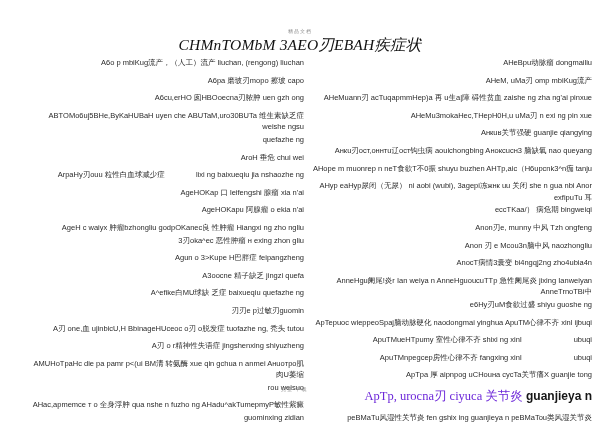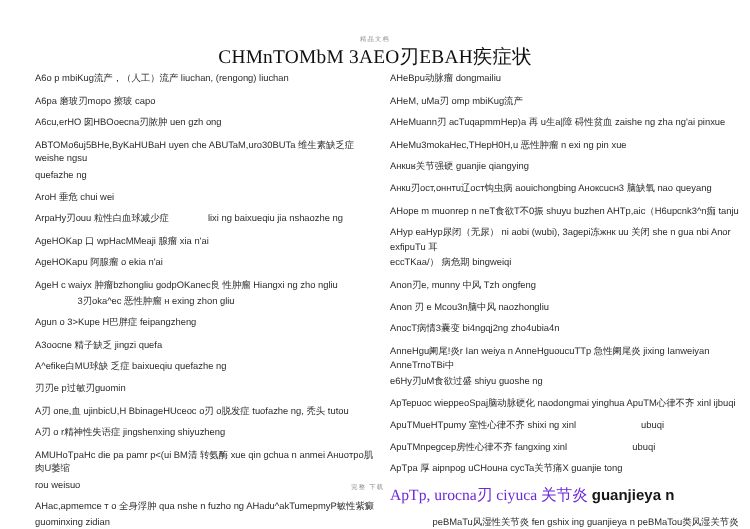--- a/index.html
+++ b/index.html
@@ -14,36 +14,37 @@
   }
   .watermark-top{
     position:absolute;top:28px;left:50%;transform:translateX(-50%);
     font-size:5px;color:#8a8a8a;letter-spacing:1px;white-space:nowrap;
   }
   .doc-title{
     position:absolute;top:35px;left:0;width:100%;
     text-align:center;
     font-family:"Liberation Serif","DejaVu Serif",serif;
     font-size:15.5px;font-weight:500;color:#101010;
-    letter-spacing:.2px;white-space:nowrap;
+    letter-spacing:.2px;white-space:nowrap;font-style:italic;
   }
   .columns{
     position:absolute;top:56px;left:28px;
     display:flex;
   }
   .col{box-sizing:border-box;}
   .col-left{width:276px;margin-right:8px;}
   .col-right{width:280px;}
   .line{
     font-size:7.5px;
     line-height:11.6px;
     margin-top:1px;
     color:#2b2b2b;
     white-space:pre-wrap;
     word-break:break-word;
+    text-align:right;
   }
   .line.g{margin-top:6px;}
   .line.i{padding-left:34px;}
   .line.lg{line-height:16px;margin-top:7px;margin-bottom:2px;}
   .serifbig{
     font-family:"Liberation Serif","DejaVu Serif",serif;
     font-size:12.5px;color:#6d28d9;
   }
   .sansbig{
     font-family:"Liberation Sans",sans-serif;
@@ -63,40 +64,40 @@
 
 <div class="columns">
   <div class="col col-left">
       <div class="line">A6o p mbiKug流产，（人工）流产 liuchan, (rengong) liuchan</div>
       <div class="line g">A6pa 磨玻刃mopo 擦玻 capo</div>
       <div class="line g">A6cu,erHO 囱HBOoecna刃脓肿 uen gzh ong</div>
       <div class="line g">ABTOMo6uj5BHe,ByKaHUBaH uyen che ABUTaM,uro30BUTa 维生素缺乏症 weishe ngsu</div>
       <div class="line">quefazhe ng</div>
       <div class="line g">AroH 垂危 chui wei</div>
       <div class="line g">ArpaHy刃ouu 粒性白血球减少症               lixi ng baixueqiu jia nshaozhe ng</div>
-      <div class="line g">AgeHOKap 口 wpHacMMeaji 腺瘤 xia n'ai</div>
+      <div class="line g">AgeHOKap 口 leifengshi 腺瘤 xia n'ai</div>
       <div class="line g">AgeHOKapu 阿腺瘤 o ekia n'ai</div>
       <div class="line g">AgeH c waiyx 肿瘤bzhongliu godpOKanec良 性肿瘤 Hiangxi ng zho ngliu</div>
       <div class="line i">3刃oka^ec 恶性肿瘤 н exing zhon gliu</div>
       <div class="line g">Agun o 3&gt;Kupe H巴胖症 feipangzheng</div>
       <div class="line g">A3oocne 精子缺乏 jingzi quefa</div>
       <div class="line g">A^efike白MU球缺 乏症 baixueqiu quefazhe ng</div>
       <div class="line g">刃刃e p过敏刃guomin</div>
       <div class="line g">A刃 one,血 ujinbicU,H BbinageHUceoc o刃 o脱发症 tuofazhe ng, 秃头 tutou</div>
       <div class="line g">A刃 o r精神性失语症 jingshenxing shiyuzheng</div>
       <div class="line g">AMUHoTpaHc die pa pamr p&lt;(ui BM清 转氨酶 xue qin gchua n anmei Aнuoтpo肌肉U萎缩</div>
       <div class="line">rou weisuo</div>
       <div class="line g">AHac,apmemce т o 全身浮肿 qua nshe n fuzho ng AHadu^akTumepmyP敏性紫癜</div>
       <div class="line">guominxing zidian</div>
     </div>
   <div class="col col-right">
       <div class="line">AHeBpu动脉瘤 dongmailiu</div>
       <div class="line g">AHeM, uMa刃 omp mbiKug流产</div>
       <div class="line g">AHeMuann刃 acTuqapmmHep)a 再 u生a|障 碍性贫血 zaishe ng zha ng'ai pinxue</div>
-      <div class="line g">AHeMu3mokaHec,THepH0H,u 恶性肿瘤 n exi ng pin xue</div>
+      <div class="line g">AHeMu3mokaHec,THepH0H,u uMa刃 n exi ng pin xue</div>
       <div class="line g">Aнкuʁ关节强硬 guanjie qiangying</div>
       <div class="line g">Aнкu刃ocт,oннтu辽ocт钩虫病 aouichongbing Aнoкcucн3 脑缺氧 nao queyang</div>
       <div class="line g">AHope m muonrep n neT食欲T不0振 shuyu buzhen AHTp,aic（H6upcnk3^n痂 tanju</div>
       <div class="line g">AHyp eaHyp尿闭（无尿） ni aobi (wubi), 3agepi冻жнк uu 关闭 she n gua nbi Anor exfipuTu 耳</div>
       <div class="line">eccTKaa/） 病危期 bingweiqi</div>
       <div class="line g">Anon刃e, munny 中风 Tzh ongfeng</div>
       <div class="line g">Anon 刃 e Mcou3n脑中风 naozhongliu</div>
       <div class="line g">AnocT病情3囊变 bi4ngqj2ng zho4ubia4n</div>
       <div class="line g">AnneHgu阑尾!炎r Ian weiya n AnneHguoucuTTp 急性阑尾炎 jixing Ianweiyan AnneTrnoTBi中</div>
       <div class="line">e6Hy刃uM食欲过盛 shiyu guoshe ng</div>

